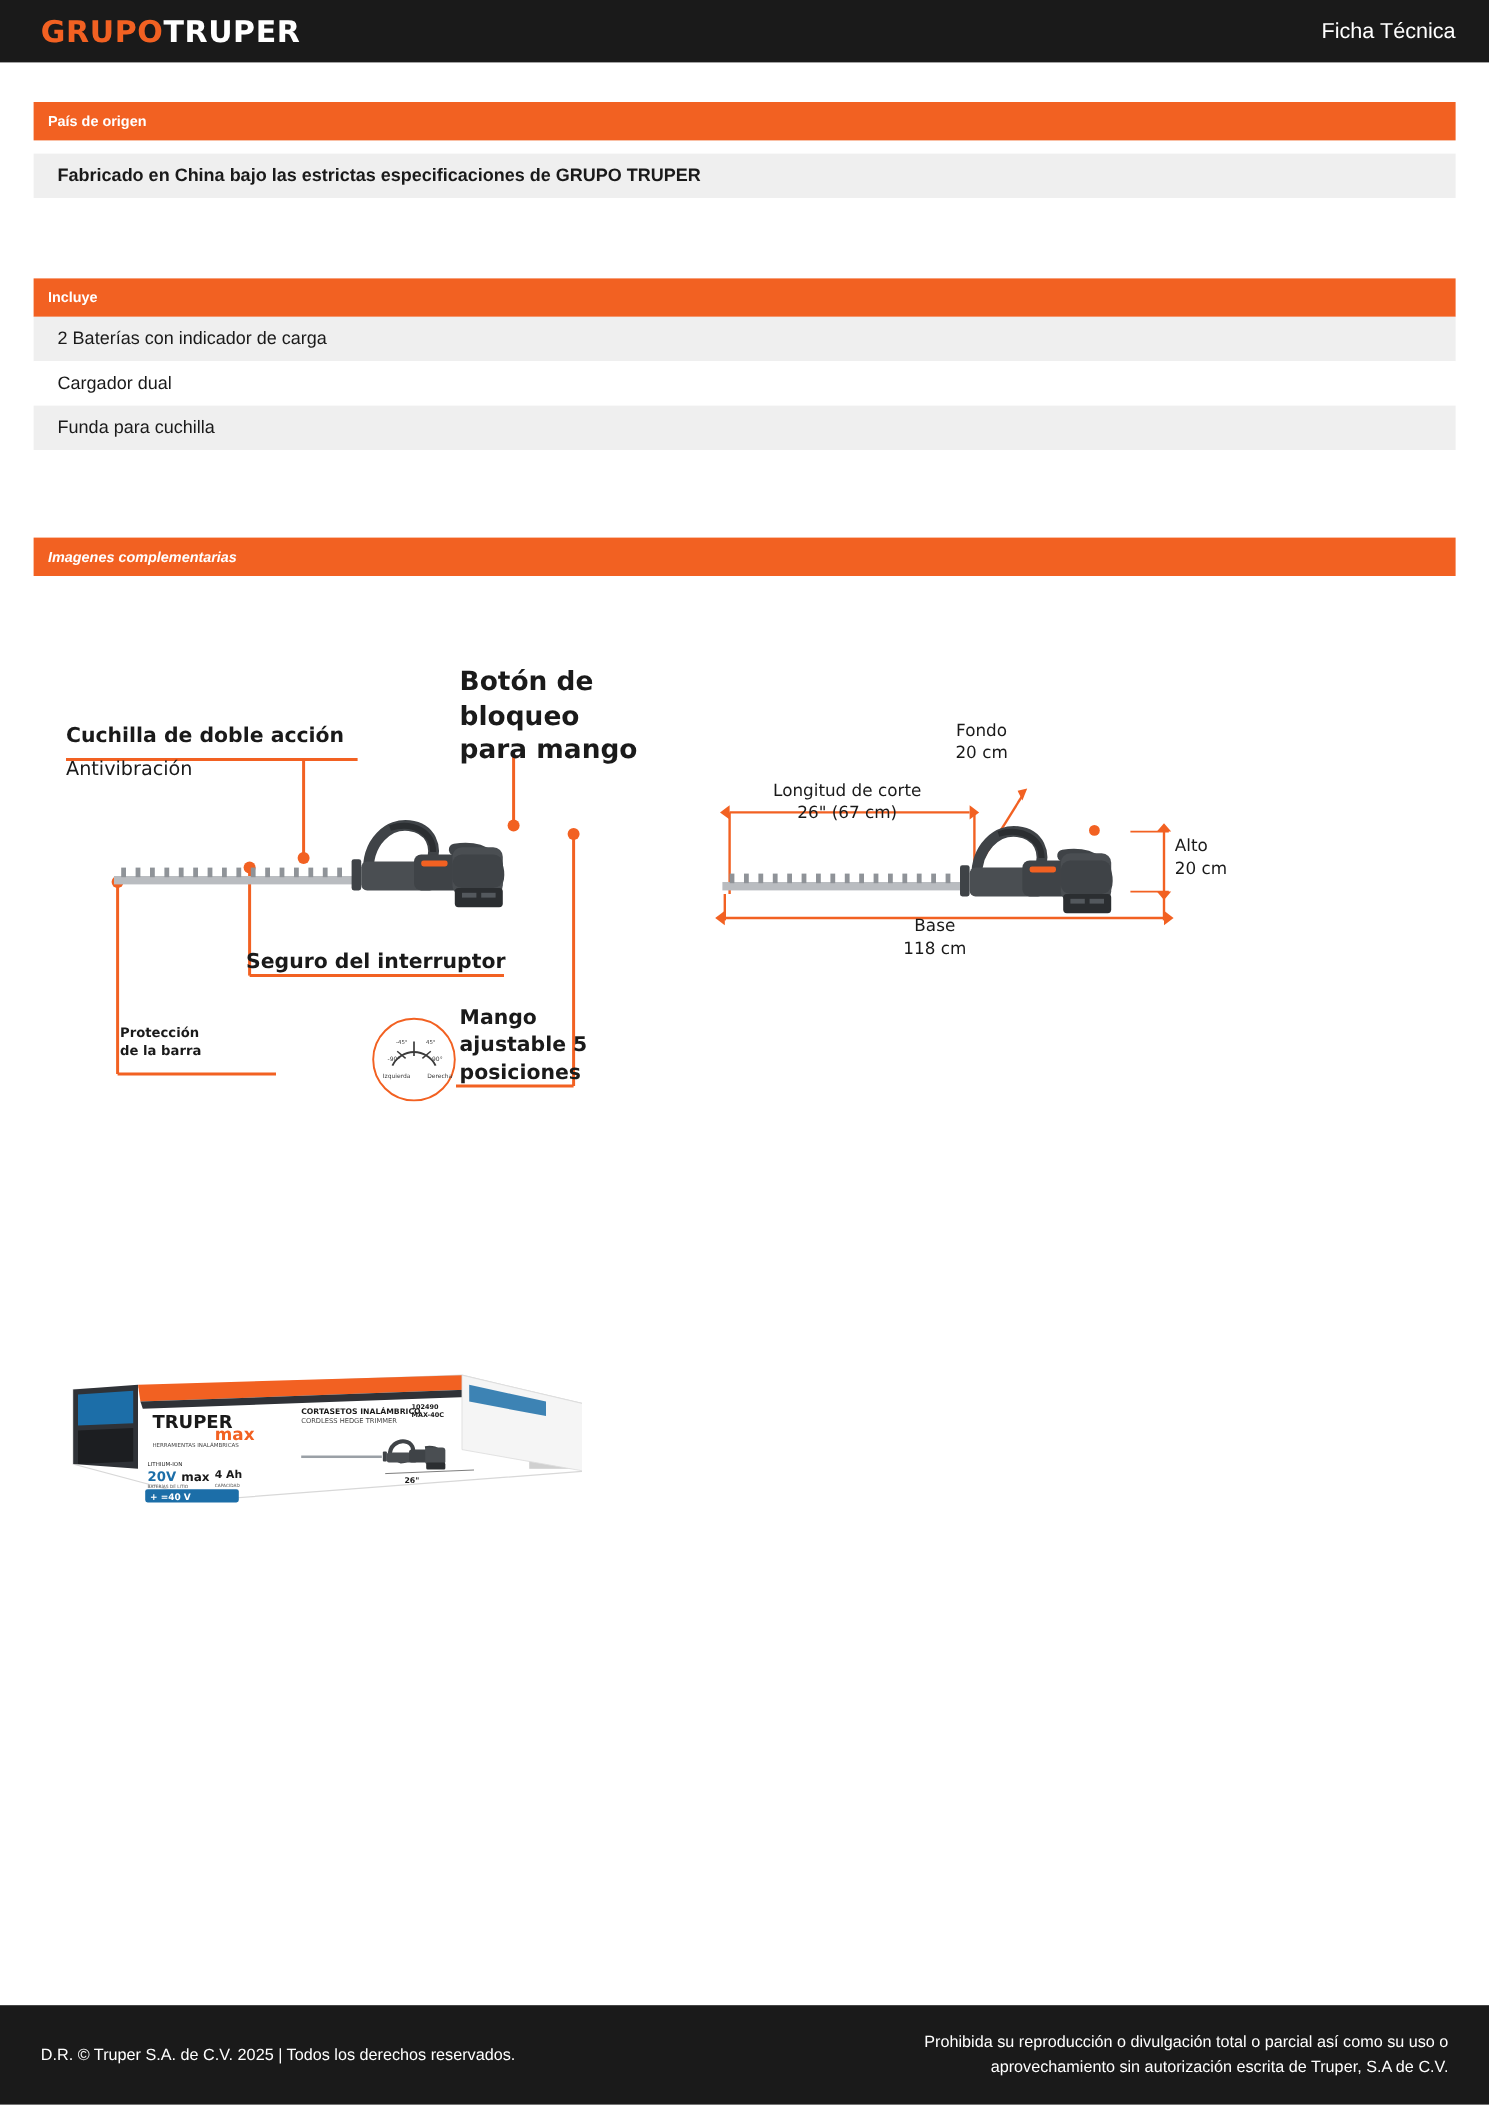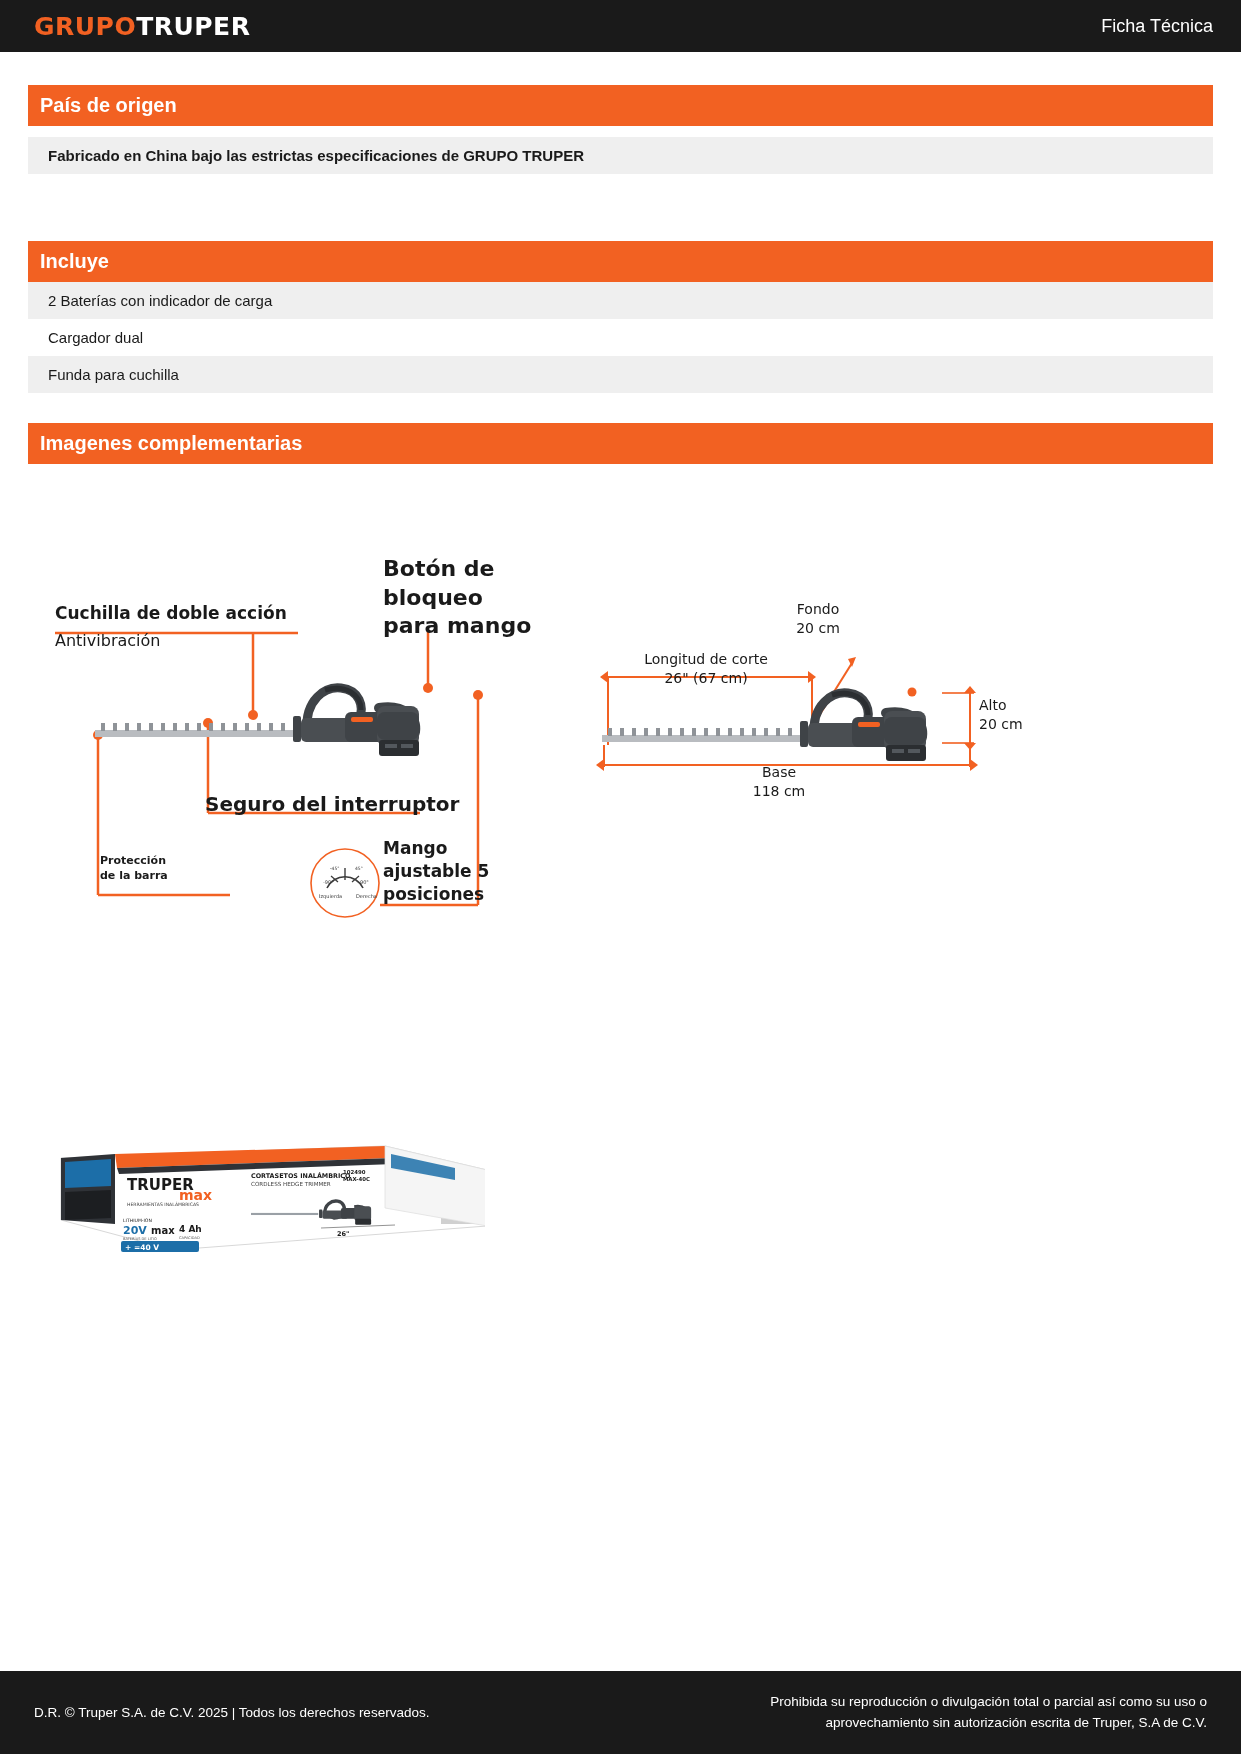--- a/index.html
+++ b/index.html
@@ -40,28 +40,28 @@
   }
 
   
   .content {
     padding: 0 28px 0 28px;
   }
 
   .section-bar {
     background: #f26122;
     color: #ffffff;
-    font-size: 20px;
+    font-size: 12px;
     font-weight: bold;
     padding: 9px 0 9px 12px;
     margin: 0;
   }
   .sec-origen { margin-top: 33px; }
   .sec-incluye { margin-top: 67px; }
-  .sec-imagenes { margin-top: 30px; }
+  .sec-imagenes { margin-top: 73px; font-style: italic; }
 
   .row {
     background: #efefef;
     font-size: 15px;
     padding: 10px 0 10px 20px;
     color: #1a1a1a;
   }
   .row.bold { font-weight: bold; }
   .row.alt { background: #ffffff; }
   .row-origen { margin-top: 11px; }
@@ -190,21 +190,21 @@
 
   <div class="lbl bold" style="left:383px;top:555px;width:180px;font-size:22px;line-height:1.3;text-align:left;">
     <div>Botón de</div>
     <div>bloqueo</div>
     <div>para mango</div>
   </div>
 
   <div class="lbl bold" style="left:55px;top:603px;font-size:17px;">Cuchilla de doble acción</div>
   <div class="lbl" style="left:55px;top:631px;font-size:16px;">Antivibración</div>
 
-  <div class="lbl bold" style="left:205px;top:792px;font-size:20px;">Seguro del interruptor</div>
+  <div class="lbl bold" style="left:205px;top:792px;font-size:17px;">Seguro del interruptor</div>
 
   <div class="lbl bold" style="left:100px;top:854px;font-size:11px;line-height:1.35;">
     <div>Protección</div>
     <div>de la barra</div>
   </div>
 
   <div class="lbl bold" style="left:383px;top:824px;width:110px;font-size:17px;line-height:1.35;text-align:left;margin-top:13px;">
     <div>Mango</div>
     <div>ajustable 5</div>
     <div>posiciones</div>

